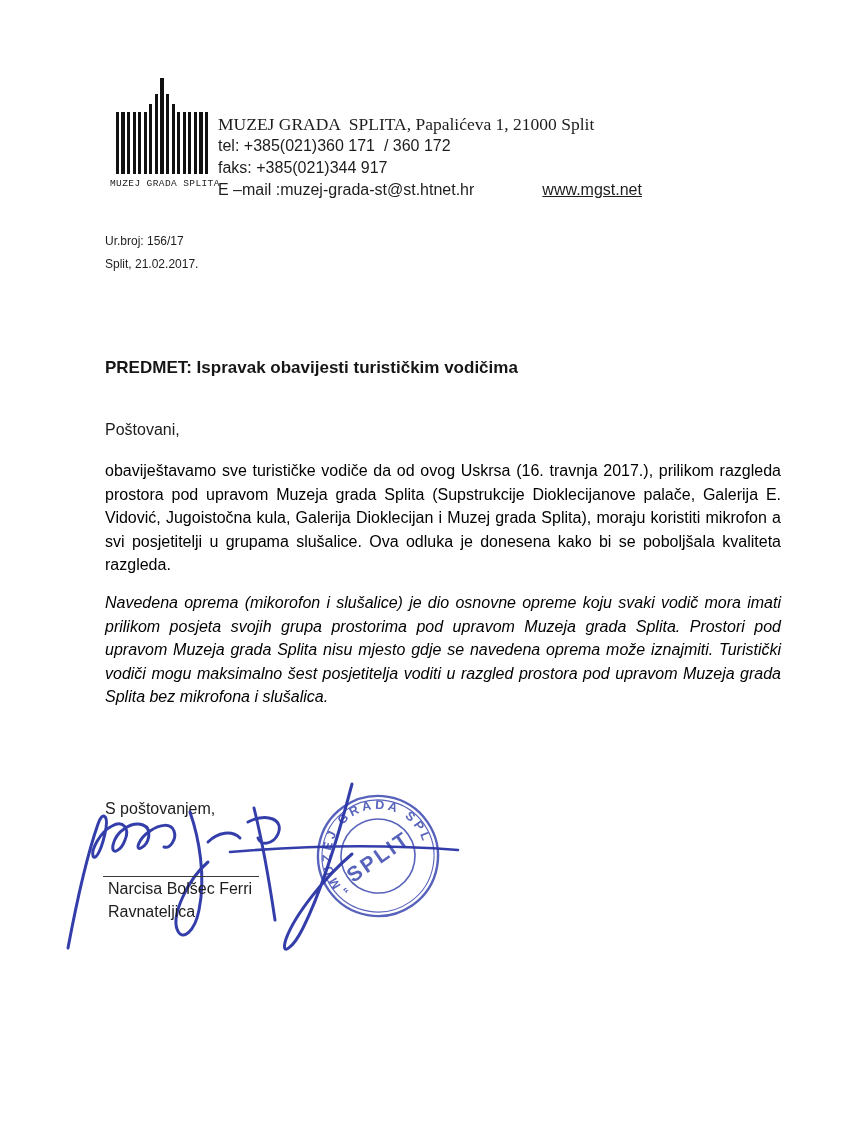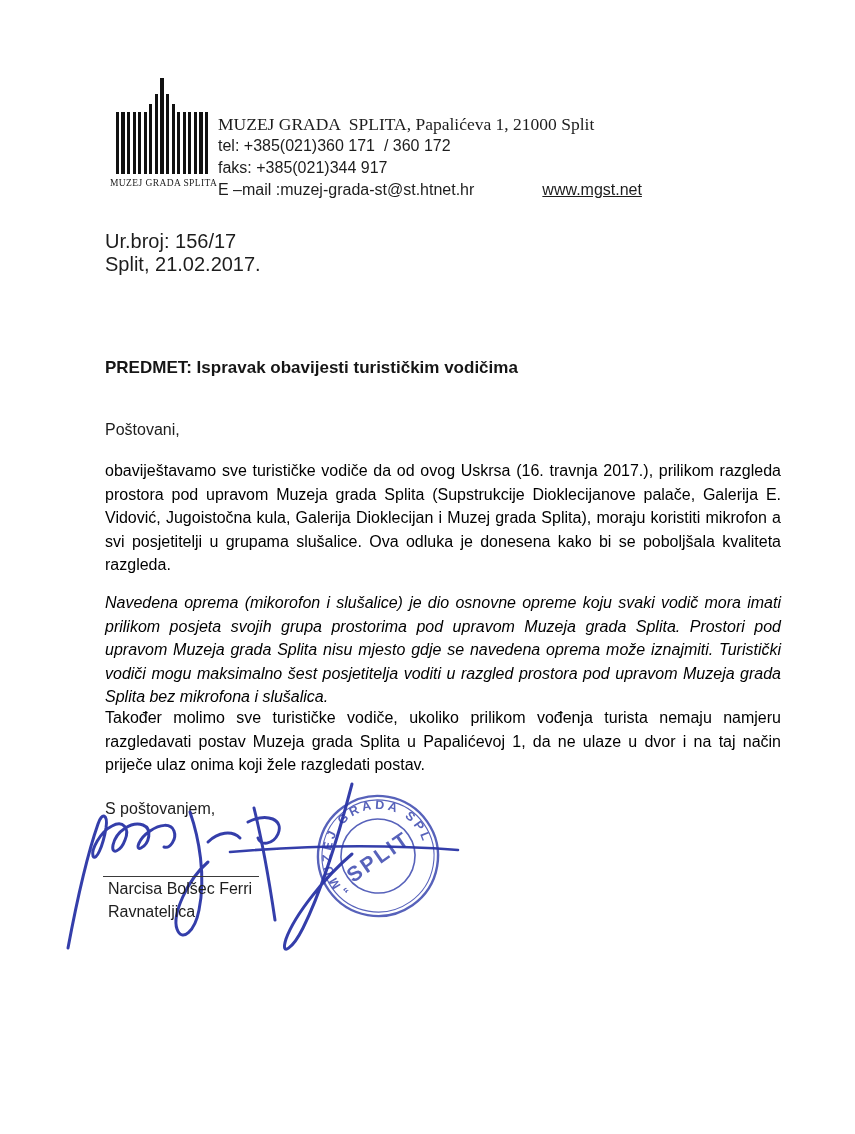--- a/index.html
+++ b/index.html
@@ -6,31 +6,31 @@
   .page{
     position:relative;width:855px;height:1134px;background:#ffffff;
     font-family:"Liberation Sans",sans-serif;color:#1d1d1d;overflow:hidden;
     margin:0 auto;
   }
   
   .logo{position:absolute;left:110px;top:92px;width:104px;text-align:center;}
   .logo-bars{display:flex;align-items:flex-end;justify-content:center;gap:2.4px;height:82px;}
   .logo-bar{width:3.2px;background:#111;}
   .logo-caption{
-    font-family:Liberation Serif, serif;font-size:9.5px;letter-spacing:.4px;
+    font-family:Liberation Mono, monospace;font-size:9.5px;letter-spacing:.4px;
     margin-top:4px;color:#222;white-space:nowrap;
   }
   
   .header-text{position:absolute;left:218px;top:113px;width:460px;font-size:16px;line-height:22px;}
   .header-text > div{white-space:pre;}
   .org-line{font-family:"Liberation Serif",serif;font-size:17.5px;}
   .email-row{display:flex;align-items:flex-end;}
   .website{margin-left:68px;text-decoration:underline;}
   
-  .refblock{position:absolute;left:105px;top:230px;font-size:20px;line-height:23px;}
+  .refblock{position:absolute;left:105px;top:230px;font-size:12px;line-height:23px;}
   
   .subject{position:absolute;left:105px;top:358px;font-size:17px;font-weight:bold;color:#161616;}
   
   .salutation{position:absolute;left:105px;top:421px;font-size:16px;}
   .para{
     position:absolute;left:105px;width:676px;margin:0;
     font-size:16px;line-height:23.5px;text-align:justify;color:#000000;
   }
   .p1{top:459px;}
   .p2{top:591px;font-style:italic;}
@@ -87,21 +87,20 @@
   <div class="refblock">
     <div>Ur.broj: 156/17</div>
     <div>Split, 21.02.2017.</div>
   </div>
 
   <div class="subject">PREDMET: Ispravak obavijesti turističkim vodičima</div>
 
   <div class="salutation">Poštovani,</div>
   <p class="para p1">obaviještavamo sve turističke vodiče da od ovog Uskrsa (16. travnja 2017.), prilikom razgleda prostora pod upravom Muzeja grada Splita (Supstrukcije Dioklecijanove palače, Galerija E. Vidović, Jugoistočna kula, Galerija Dioklecijan i Muzej grada Splita), moraju koristiti mikrofon a svi posjetitelji u grupama slušalice. Ova odluka je donesena kako bi se poboljšala kvaliteta razgleda.</p>
   <p class="para p2">Navedena oprema (mikorofon i slušalice) je dio osnovne opreme koju svaki vodič mora imati prilikom posjeta svojih grupa prostorima pod upravom Muzeja grada Splita. Prostori pod upravom Muzeja grada Splita nisu mjesto gdje se navedena oprema može iznajmiti. Turistički vodiči mogu maksimalno šest posjetitelja voditi u razgled prostora pod upravom Muzeja grada Splita bez mikrofona i slušalica.</p>
-  <p class="para p3">Također molimo sve turističke vodiče, ukoliko prilikom vođenja turista nemaju namjeru razgledavati postav Muzeja grada Splita u Papalićevoj 1, da ne ulaze u dvor i na taj način priječe ulaz onima koji žele razgledati postav.</p>
   <div class="closing">S poštovanjem,</div>
 
   <svg class="stamp-svg" width="140" height="140" viewBox="0 0 140 140">
     <g transform="rotate(-35 70 70)" fill="none" stroke="#3340ac" opacity="0.82">
       <circle cx="70" cy="70" r="60" stroke-width="2.4"></circle>
       <circle cx="70" cy="70" r="56" stroke-width="1.1"></circle>
       <circle cx="70" cy="70" r="37" stroke-width="1.6"></circle>
       <path id="stampTextArc" d="M 25.8,86 A 47,47 0 1 1 114.2,86" stroke="none" fill="none"></path>
       <text class="stamp-ring-text" fill="#3340ac" stroke="none">
         <textPath href="#stampTextArc" startOffset="2%">„MUZEJ GRADA SPLITA"</textPath>

